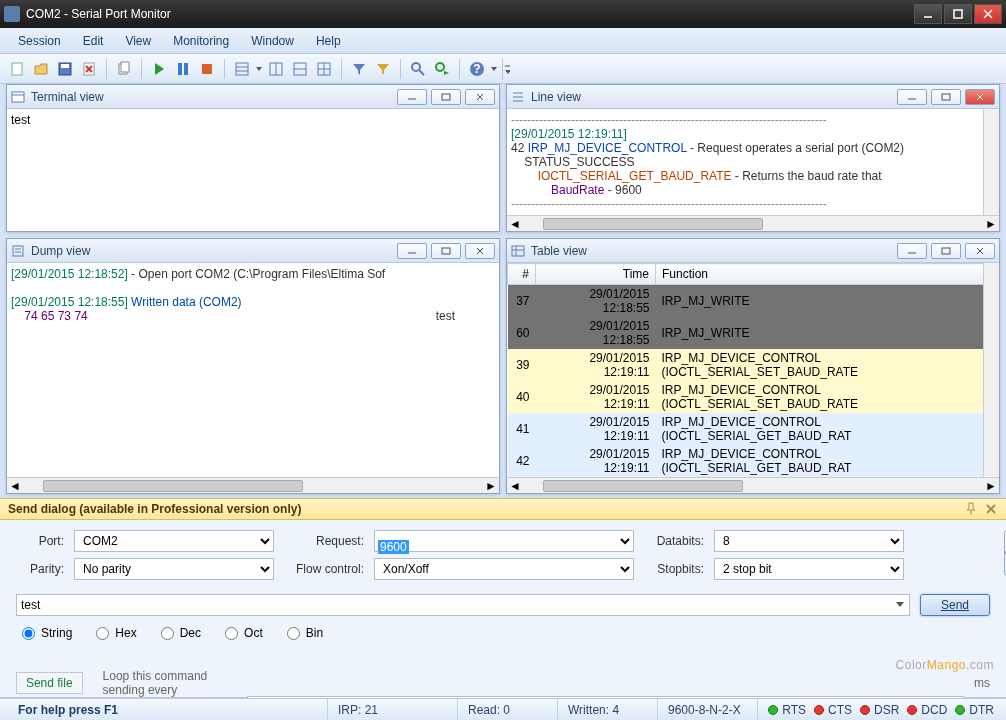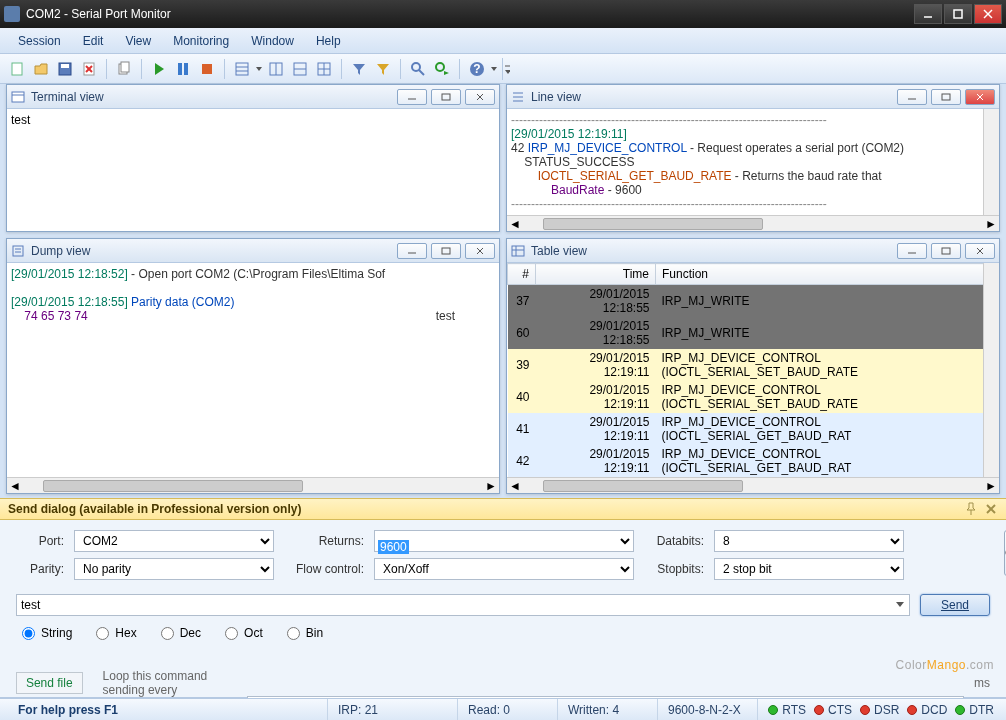--- a/index.html
+++ b/index.html
@@ -357,21 +357,21 @@
       <div class="pbtn">
           <svg width="10" height="8">
             <line x1="2" y1="1" x2="8" y2="7" stroke="#555"></line>
             <line x1="8" y1="1" x2="2" y2="7" stroke="#555"></line>
           </svg>
         </div>
     </div>
     <div class="panel-body" style="overflow:hidden">
       <div class="mono-line"><span class="dump-ts">[29/01/2015 12:18:52]</span><span class="c-text"> - Open port COM2 (C:\Program Files\Eltima Sof</span></div>
       <div class="mono-line">&nbsp;</div>
-      <div class="mono-line"><span class="dump-ts">[29/01/2015 12:18:55]</span><span class="dump-label"> Parity data (COM2)</span></div>
+      <div class="mono-line"><span class="dump-ts">[29/01/2015 12:18:55]</span><span class="dump-label"> Written data (COM2)</span></div>
       <div class="mono-line" style="display:flex"><span class="dump-hex">    74 65 73 74</span><span style="flex:1"></span><span class="dump-ascii" style="margin-right:40px">test</span></div>
     </div>
     <div class="hscroll">
         <div class="arrow">◄</div>
         <div class="thumb" style="width:260px"></div>
         <div style="flex:1"></div>
         <div class="arrow">►</div>
       </div>
   </div>
 
@@ -465,21 +465,21 @@
       <line x1="11" y1="3" x2="3" y2="11" stroke="#7a6a20" stroke-width="2"></line>
     </svg>
 </div>
 
 <div class="send-area">
   <div style="display:flex; gap:10px; align-items:flex-start;">
     <div style="flex:1">
       <div class="send-grid">
         <label>Port:</label>
         <select><option>COM2</option></select>
-        <label>Returns:</label>
+        <label>Request:</label>
         <div style="position:relative"><select style="width:100%"></select><span class="selected-baud" style="position:absolute;left:4px;top:10px">9600</span></div>
         <label>Databits:</label>
         <select><option>8</option></select>
         <div></div>
 
         <label>Parity:</label>
         <select><option>No parity</option></select>
         <label>Flow control:</label>
         <select><option>Xon/Xoff</option></select>
         <label>Stopbits:</label>

